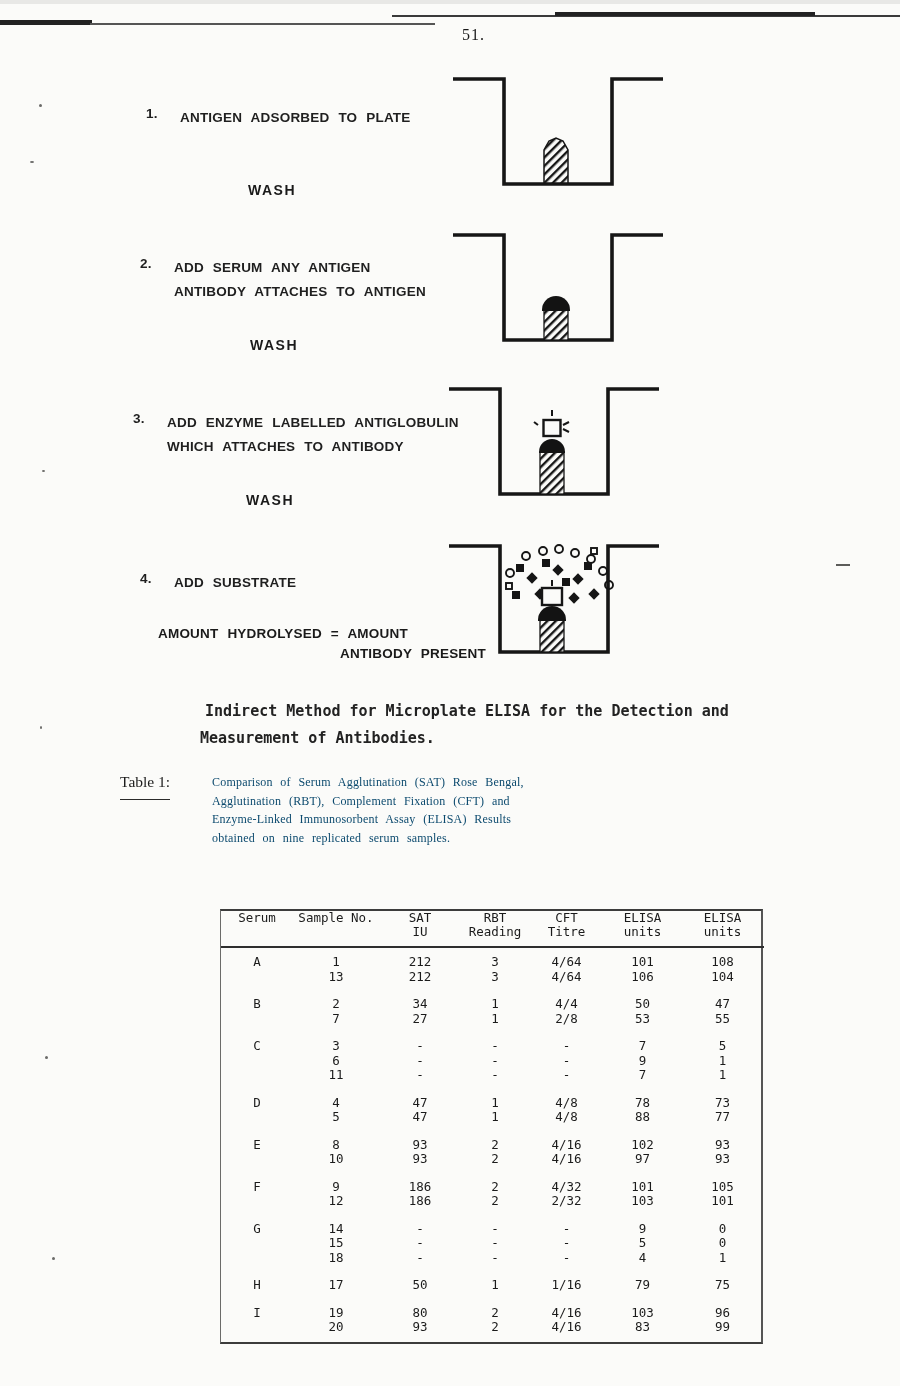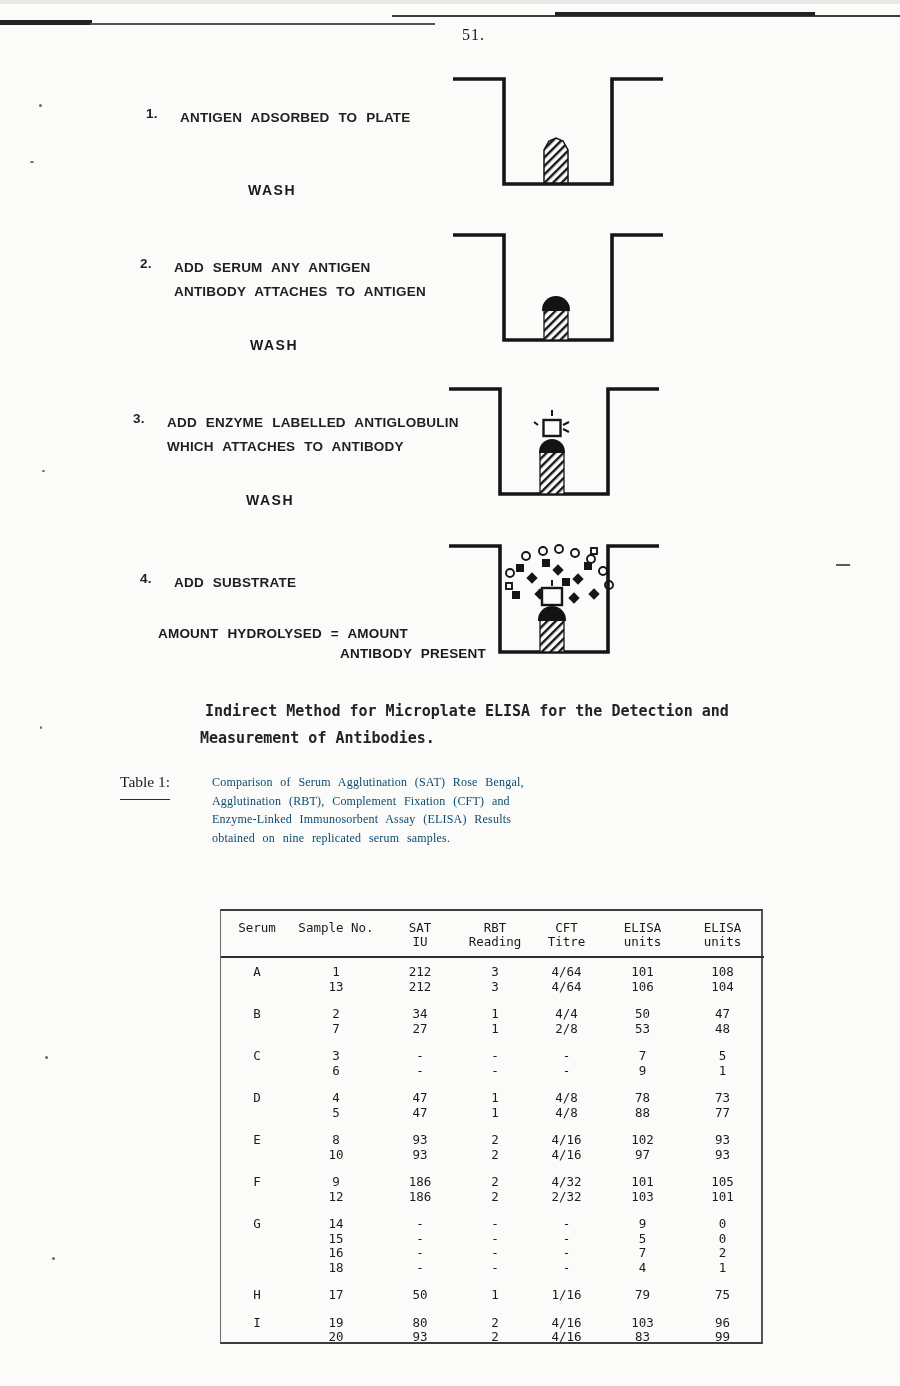--- a/index.html
+++ b/index.html
@@ -35,21 +35,21 @@
   .tbl-sub   { font-family:"Liberation Serif","DejaVu Serif",serif; font-size:16px; color:#1c1c1c;
                word-spacing:4.5px; letter-spacing:.2px; }
 
   
   .tbox { position:absolute; left:220px; top:905px; width:543px; height:435px;
           border-top:2px solid #3c3c3c; border-bottom:2px solid #3c3c3c;
           border-left:1px solid #6b6b69; border-right:2px solid #555; }
   table.results { width:100%; border-collapse:collapse; table-layout:fixed;
           font-family:"DejaVu Sans Mono","Liberation Mono",monospace; font-size:12.5px; color:#1b1b1b; }
   table.results th { font-weight:normal; text-align:center; vertical-align:top;
-          padding-top:10px; padding-bottom:7px; border-bottom:2.5px solid #2e2e2e; }
+          padding-bottom:7px; border-bottom:2.5px solid #2e2e2e; }
   table.results th .hline { line-height:14px; }
   table.results td { text-align:center; line-height:14.5px; }
   tr.first-row td { padding-top:7px; }
   tr.group-start td { padding-top:13px; }
 
   svg { display:block; }
 </style>
 </head>
 <body>
 
@@ -263,38 +263,47 @@
             <td>50</td>
             <td>47</td>
           </tr>
           <tr>
             <td></td>
             <td>7</td>
             <td>27</td>
             <td>1</td>
             <td>2/8</td>
             <td>53</td>
-            <td>48</td>
+            <td>55</td>
           </tr>
           <tr class="group-start">
             <td>C</td>
             <td>3</td>
             <td>-</td>
             <td>-</td>
             <td>-</td>
             <td>7</td>
             <td>5</td>
           </tr>
           <tr>
             <td></td>
             <td>6</td>
             <td>-</td>
             <td>-</td>
             <td>-</td>
             <td>9</td>
+            <td>1</td>
+          </tr>
+          <tr>
+            <td></td>
+            <td>11</td>
+            <td>-</td>
+            <td>-</td>
+            <td>-</td>
+            <td>7</td>
             <td>1</td>
           </tr>
           <tr class="group-start">
             <td>D</td>
             <td>4</td>
             <td>47</td>
             <td>1</td>
             <td>4/8</td>
             <td>78</td>
             <td>73</td>
@@ -357,29 +366,20 @@
             <td></td>
             <td>15</td>
             <td>-</td>
             <td>-</td>
             <td>-</td>
             <td>5</td>
             <td>0</td>
           </tr>
           <tr>
             <td></td>
-            <td>16</td>
-            <td>-</td>
-            <td>-</td>
-            <td>-</td>
-            <td>7</td>
-            <td>2</td>
-          </tr>
-          <tr>
-            <td></td>
             <td>18</td>
             <td>-</td>
             <td>-</td>
             <td>-</td>
             <td>4</td>
             <td>1</td>
           </tr>
           <tr class="group-start">
             <td>H</td>
             <td>17</td>

